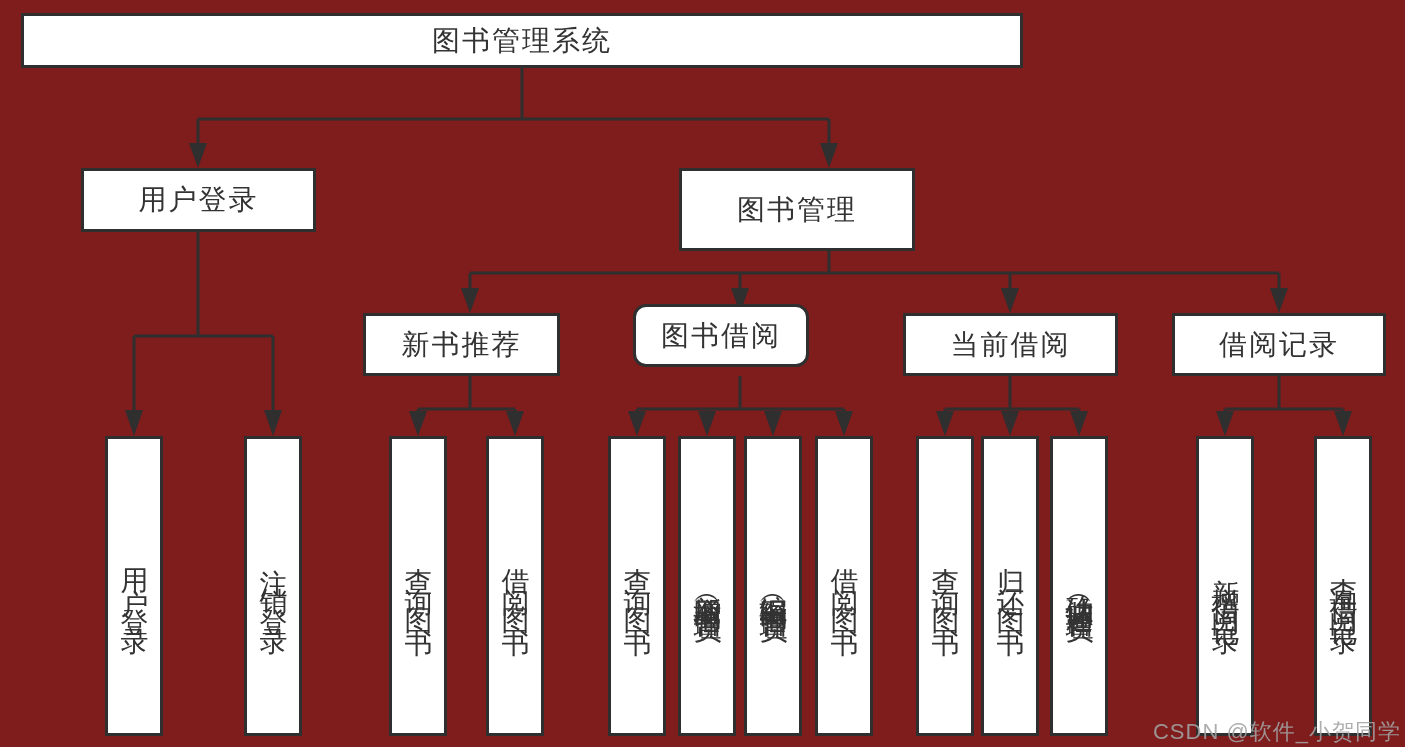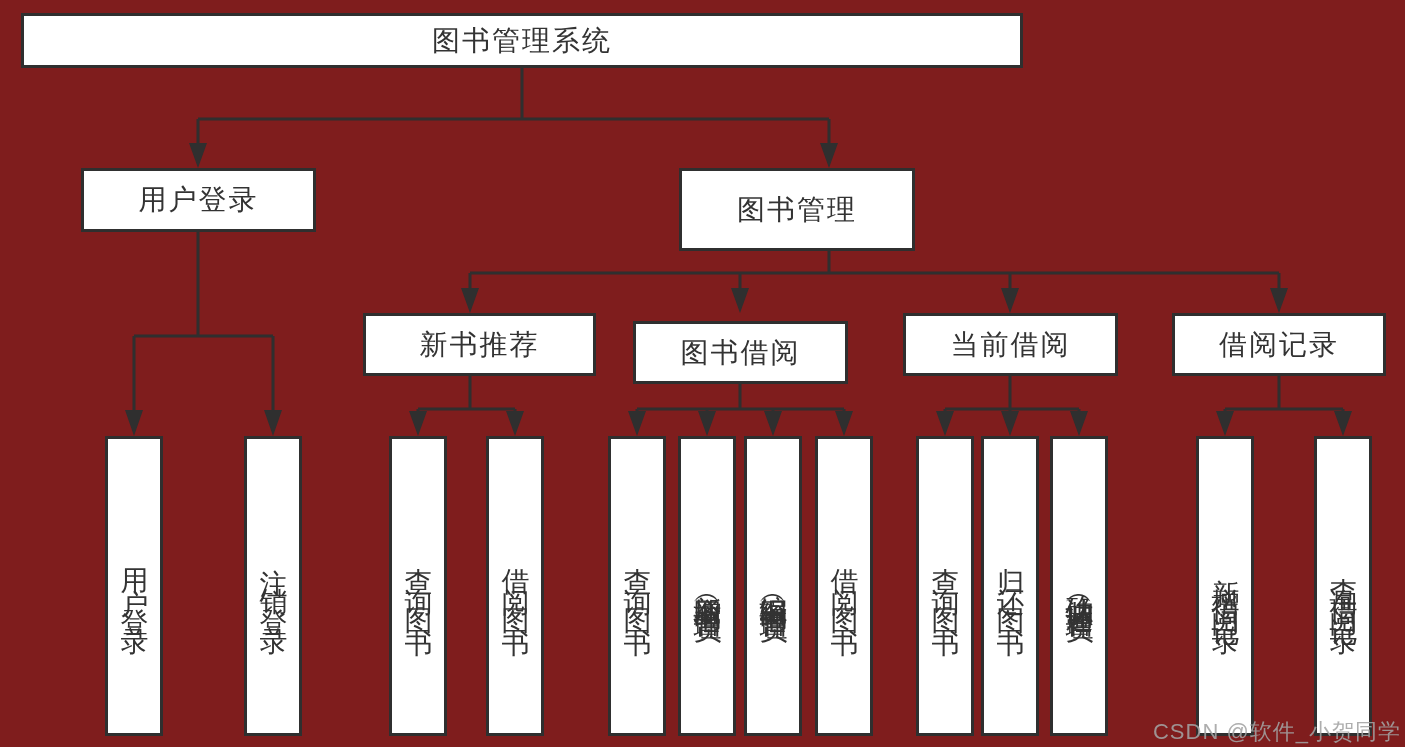--- a/index.html
+++ b/index.html
@@ -90,22 +90,22 @@
     <path d="M1279 376 V409 M1225 409 H1343 M1225 409 V414 M1343 409 V414"></path>
     <polygon points="1216,411 1234,411 1225,436"></polygon>
     <polygon points="1334,411 1352,411 1343,436"></polygon>
   </svg>
 
   <div class="box h" style="left:21px; top:13px; width:1002px; height:55px;">图书管理系统</div>
 
   <div class="box h" style="left:81px; top:168px; width:235px; height:64px;">用户登录</div>
   <div class="box h" style="left:679px; top:168px; width:236px; height:83px;">图书管理</div>
 
-  <div class="box h" style="left:363px; top:313px; width:233px; height:63px;">新书推荐</div>
-  <div class="box h" style="left:633px; top:321px; width:215px; height:63px;">图书借阅</div>
+  <div class="box h" style="left:363px; top:313px; width:197px; height:63px;">新书推荐</div>
+  <div class="box h" style="left:633px; top:304px; width:176px; height:63px;border-radius:13px;">图书借阅</div>
   <div class="box h" style="left:903px; top:313px; width:215px; height:63px;text-align:right;">当前借阅</div>
   <div class="box h" style="left:1172px; top:313px; width:214px; height:63px;">借阅记录</div>
 
   <div class="box v ls-wide" style="left:105px; top:436px; width:58px; height:300px;">用户登录</div>
   <div class="box v ls-wide" style="left:244px; top:436px; width:58px; height:300px;">注销登录</div>
 
   <div class="box v ls-wide" style="left:389px; top:436px; width:58px; height:300px;">查询图书</div>
   <div class="box v ls-wide" style="left:486px; top:436px; width:58px; height:300px;">借阅图书</div>
 
   <div class="box v ls-wide" style="left:608px; top:436px; width:58px; height:300px;">查询图书</div>

